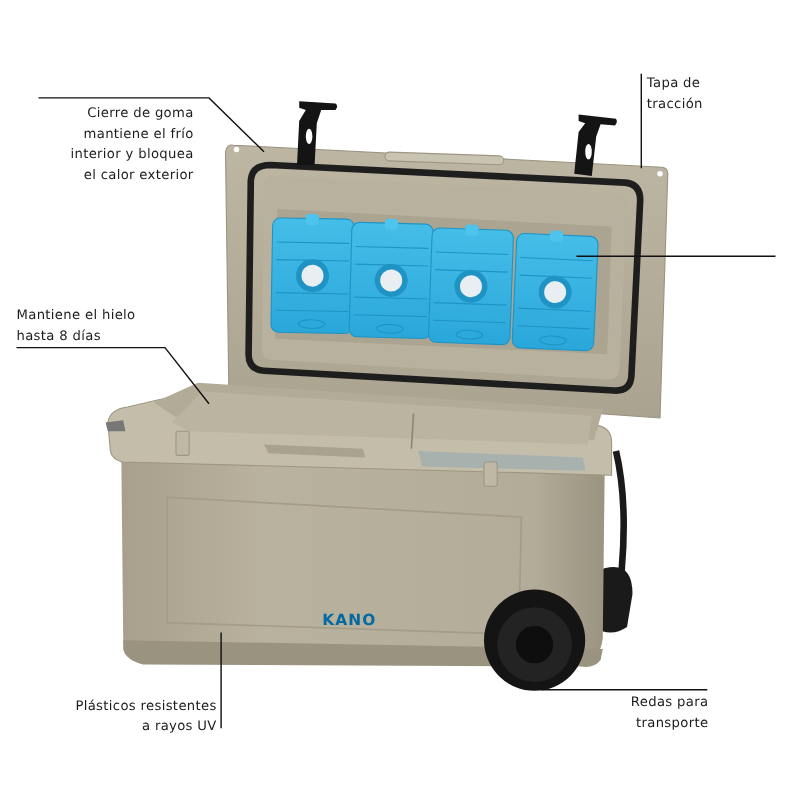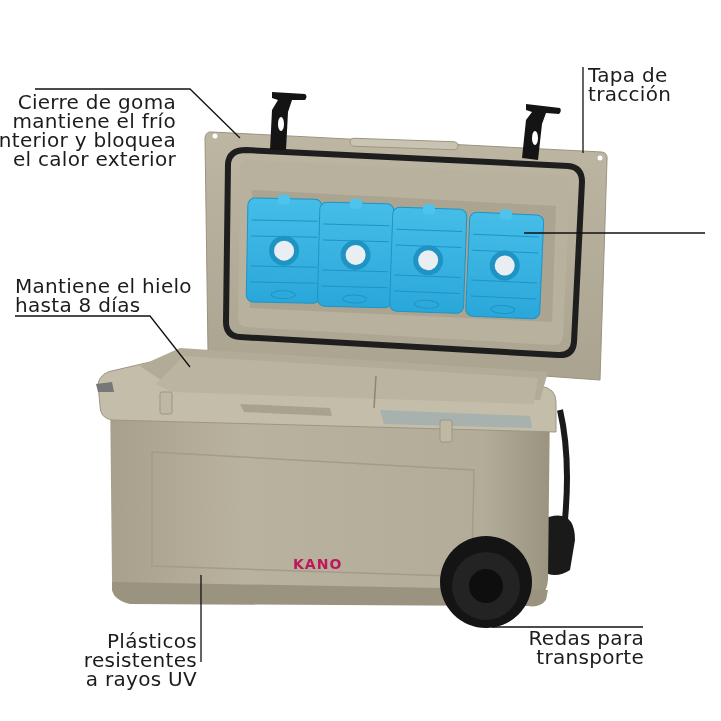--- a/index.html
+++ b/index.html
@@ -1,22 +1,22 @@
 <!DOCTYPE html>
 <html><head>
 <meta charset="utf-8">
 <style>
   html, body { margin:0; padding:0; background:#ffffff; }
   body { width:721px; height:721px; position:relative; overflow:hidden; font-family:"DejaVu Sans", sans-serif; }
   .stage { position:absolute; left:0; top:0; width:721px; height:721px; }
-  .label { position:absolute; color:#1c1c1c; font-size:20px; line-height:19px; letter-spacing:0.3px; white-space:pre-line; }
+  .label { position:absolute; color:#1c1c1c; font-size:12px; line-height:19px; letter-spacing:0.3px; white-space:pre-line; }
   .label.right { text-align:right; }
   .label.left { text-align:left; }
   svg.art { position:absolute; left:0; top:0; }
-  .logo { position:absolute; font-family:"DejaVu Sans", sans-serif; font-weight:bold; font-size:14px; color:#be185d; letter-spacing:1px; }
+  .logo { position:absolute; font-family:"DejaVu Sans", sans-serif; font-weight:bold; font-size:14px; color:#0369a1; letter-spacing:1px; }
 </style>
 </head>
 <body>
 
 <div class="stage">
 
   <svg class="art" width="721" height="721" viewBox="0 0 721 721">
     <defs>
       <linearGradient id="bodyGrad" x1="0" y1="0" x2="1" y2="0">
         <stop offset="0" stop-color="#a8a08c"></stop>

